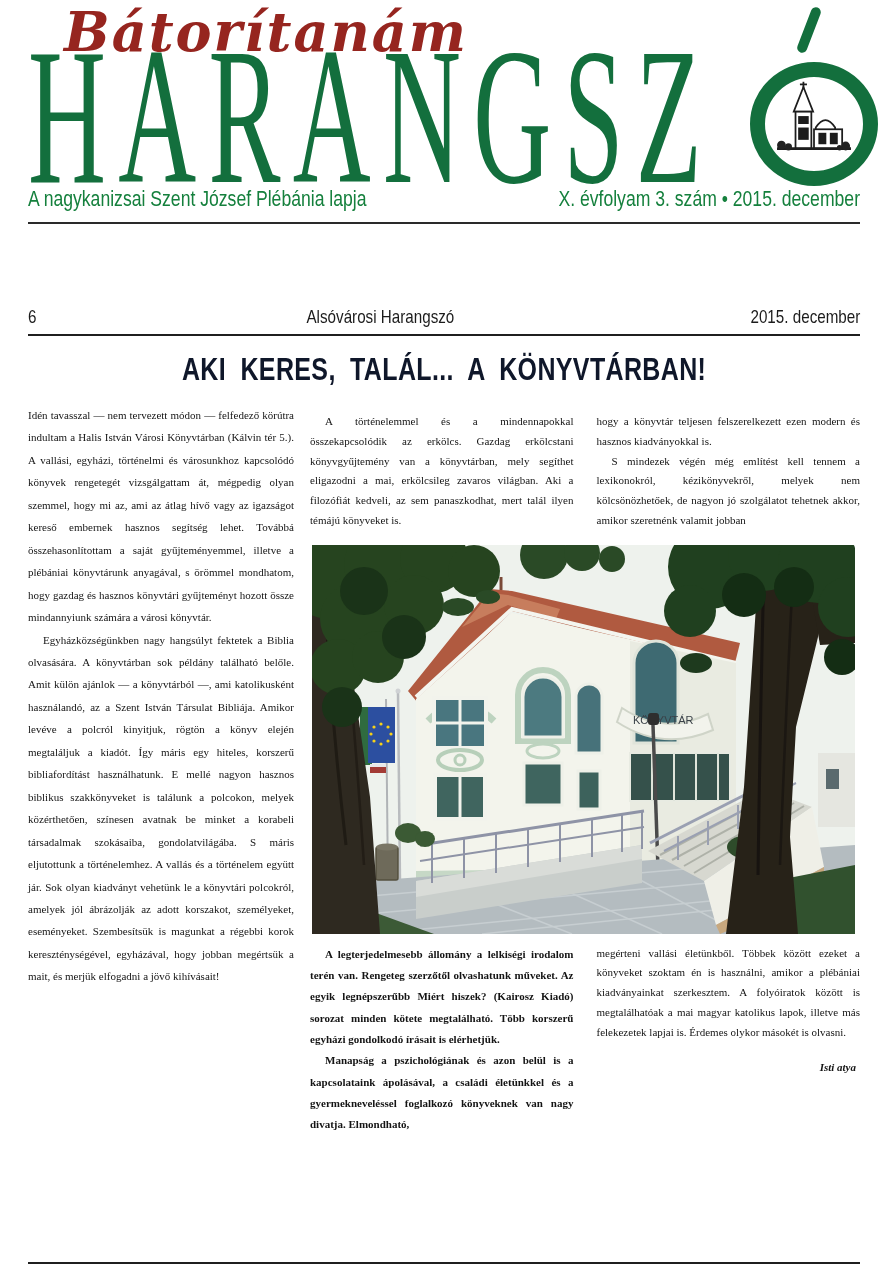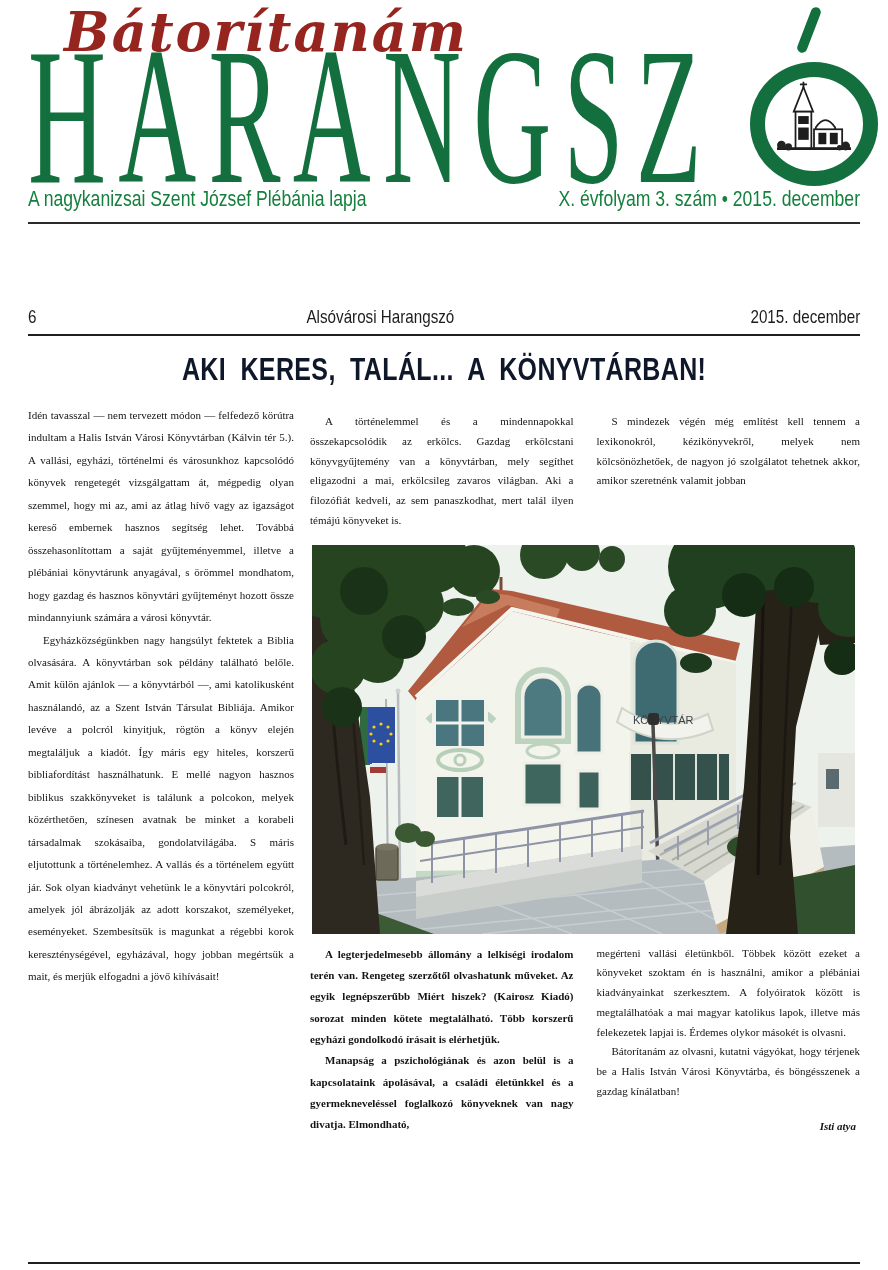--- a/index.html
+++ b/index.html
@@ -131,20 +131,21 @@
       <p>Idén tavasszal — nem tervezett módon — felfedező körútra indultam a Halis István Városi Könyvtárban (Kálvin tér 5.). A vallási, egyházi, történelmi és városunkhoz kapcsolódó könyvek rengetegét vizsgálgattam át, mégpedig olyan szemmel, hogy mi az, ami az átlag hívő vagy az igazságot kereső embernek hasznos segítség lehet. Továbbá összehasonlítottam a saját gyűjteményemmel, illetve a plébániai könyvtárunk anyagával, s örömmel mondhatom, hogy gazdag és hasznos könyvtári gyűjteményt hozott össze mindannyiunk számára a városi könyvtár.</p>
       <p class="indent">Egyházközségünkben nagy hangsúlyt fektetek a Biblia olvasására. A könyvtárban sok példány található belőle. Amit külön ajánlok — a könyvtárból —, ami katolikusként használandó, az a Szent István Társulat Bibliája. Amikor levéve a polcról kinyitjuk, rögtön a könyv elején megtaláljuk a kiadót. Így máris egy hiteles, korszerű bibliafordítást használhatunk. E mellé nagyon hasznos biblikus szakkönyveket is találunk a polcokon, melyek közérthetően, színesen avatnak be minket a korabeli társadalmak szokásaiba, gondolatvilágába. S máris eljutottunk a történelemhez. A vallás és a történelem együtt jár. Sok olyan kiadványt vehetünk le a könyvtári polcokról, amelyek jól ábrázolják az adott korszakot, személyeket, eseményeket. Szembesítsük is magunkat a régebbi korok kereszténységével, egyházával, hogy jobban megértsük a mait, és merjük elfogadni a jövő kihívásait!</p>
     </div>
 
     <div class="right-wrap">
       <div class="row-top">
         <div class="col">
           <p class="indent">A történelemmel és a mindennapokkal összekapcsolódik az erkölcs. Gazdag erkölcstani könyvgyűjtemény van a könyvtárban, mely segíthet eligazodni a mai, erkölcsileg zavaros világban. Aki a filozófiát kedveli, az sem panaszkodhat, mert talál ilyen témájú könyveket is.</p>
         </div>
         <div class="col">
+          <p>hogy a könyvtár teljesen felszerelkezett ezen modern és hasznos kiadványokkal is.</p>
           <p class="indent">S mindezek végén még említést kell tennem a lexikonokról, kézikönyvekről, melyek nem kölcsönözhetőek, de nagyon jó szolgálatot tehetnek akkor, amikor szeretnénk valamit jobban</p>
         </div>
       </div>
 
       <svg class="photo-svg" viewBox="0 0 543 389" preserveAspectRatio="none">
         <rect width="543" height="389" fill="#eef2ed"></rect>
 
         <rect x="506" y="208" width="37" height="74" fill="#e5e6e0"></rect>
         <rect x="514" y="224" width="13" height="20" fill="#5a6a6e"></rect>
 
@@ -302,21 +303,20 @@
         <ellipse cx="384" cy="118" rx="16" ry="10" fill="#1e3a1e"></ellipse>
       </svg>
 
       <div class="row-bottom">
         <div class="col col2b">
           <p class="indent">A legterjedelmesebb állomány a lelkiségi irodalom terén van. Rengeteg szerzőtől olvashatunk műveket. Az egyik legnépszerűbb Miért hiszek? (Kairosz Kiadó) sorozat minden kötete megtalálható. Több korszerű egyházi gondolkodó írásait is elérhetjük.</p>
           <p class="indent">Manapság a pszichológiának és azon belül is a kapcsolataink ápolásával, a családi életünkkel és a gyermekneveléssel foglalkozó könyveknek van nagy divatja. Elmondható,</p>
         </div>
         <div class="col col3b">
           <p>megérteni vallási életünkből. Többek között ezeket a könyveket szoktam én is használni, amikor a plébániai kiadványainkat szerkesztem. A folyóiratok között is megtalálhatóak a mai magyar katolikus lapok, illetve más felekezetek lapjai is. Érdemes olykor másokét is olvasni.</p>
-          <p class="indent">Bátorítanám az olvasni, kutatni vágyókat, hogy térjenek be a Halis István Városi Könyvtárba, és böngésszenek a gazdag kínálatban!</p>
           <p class="signature">Isti atya</p>
         </div>
       </div>
     </div>
   </div>
 
   <div class="rule-bottom"></div>
 </div>
 
 </body></html>

